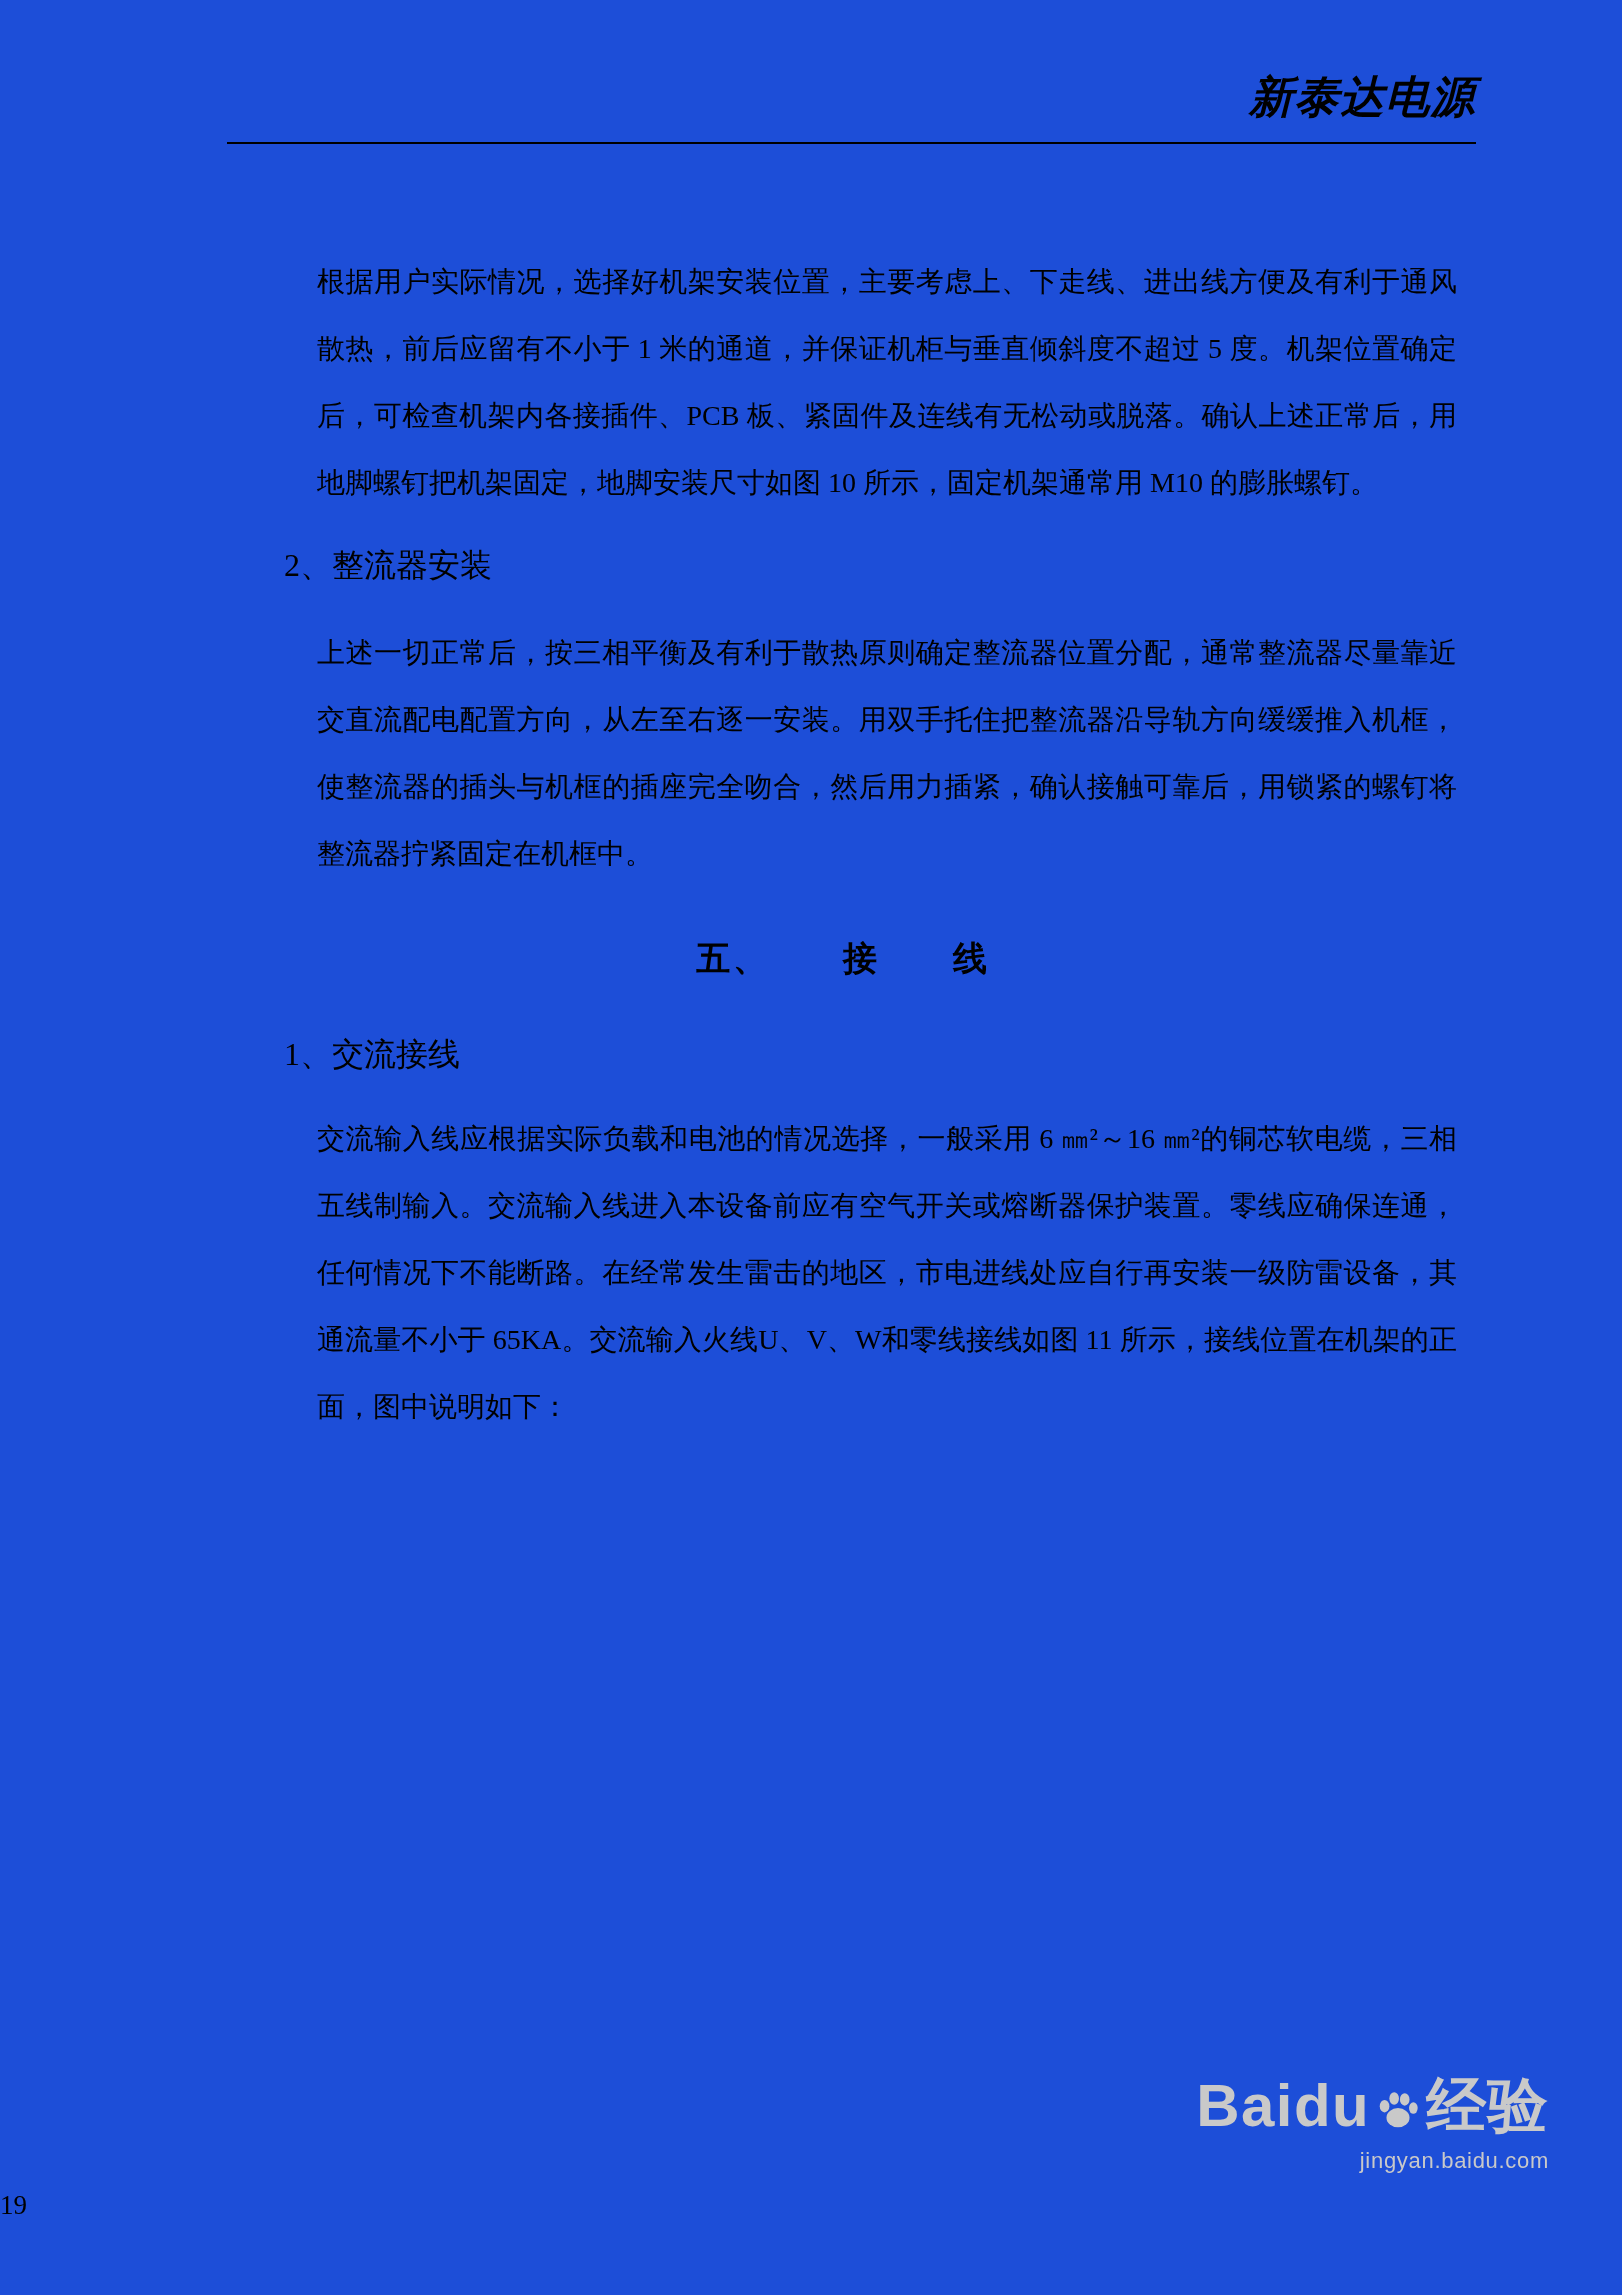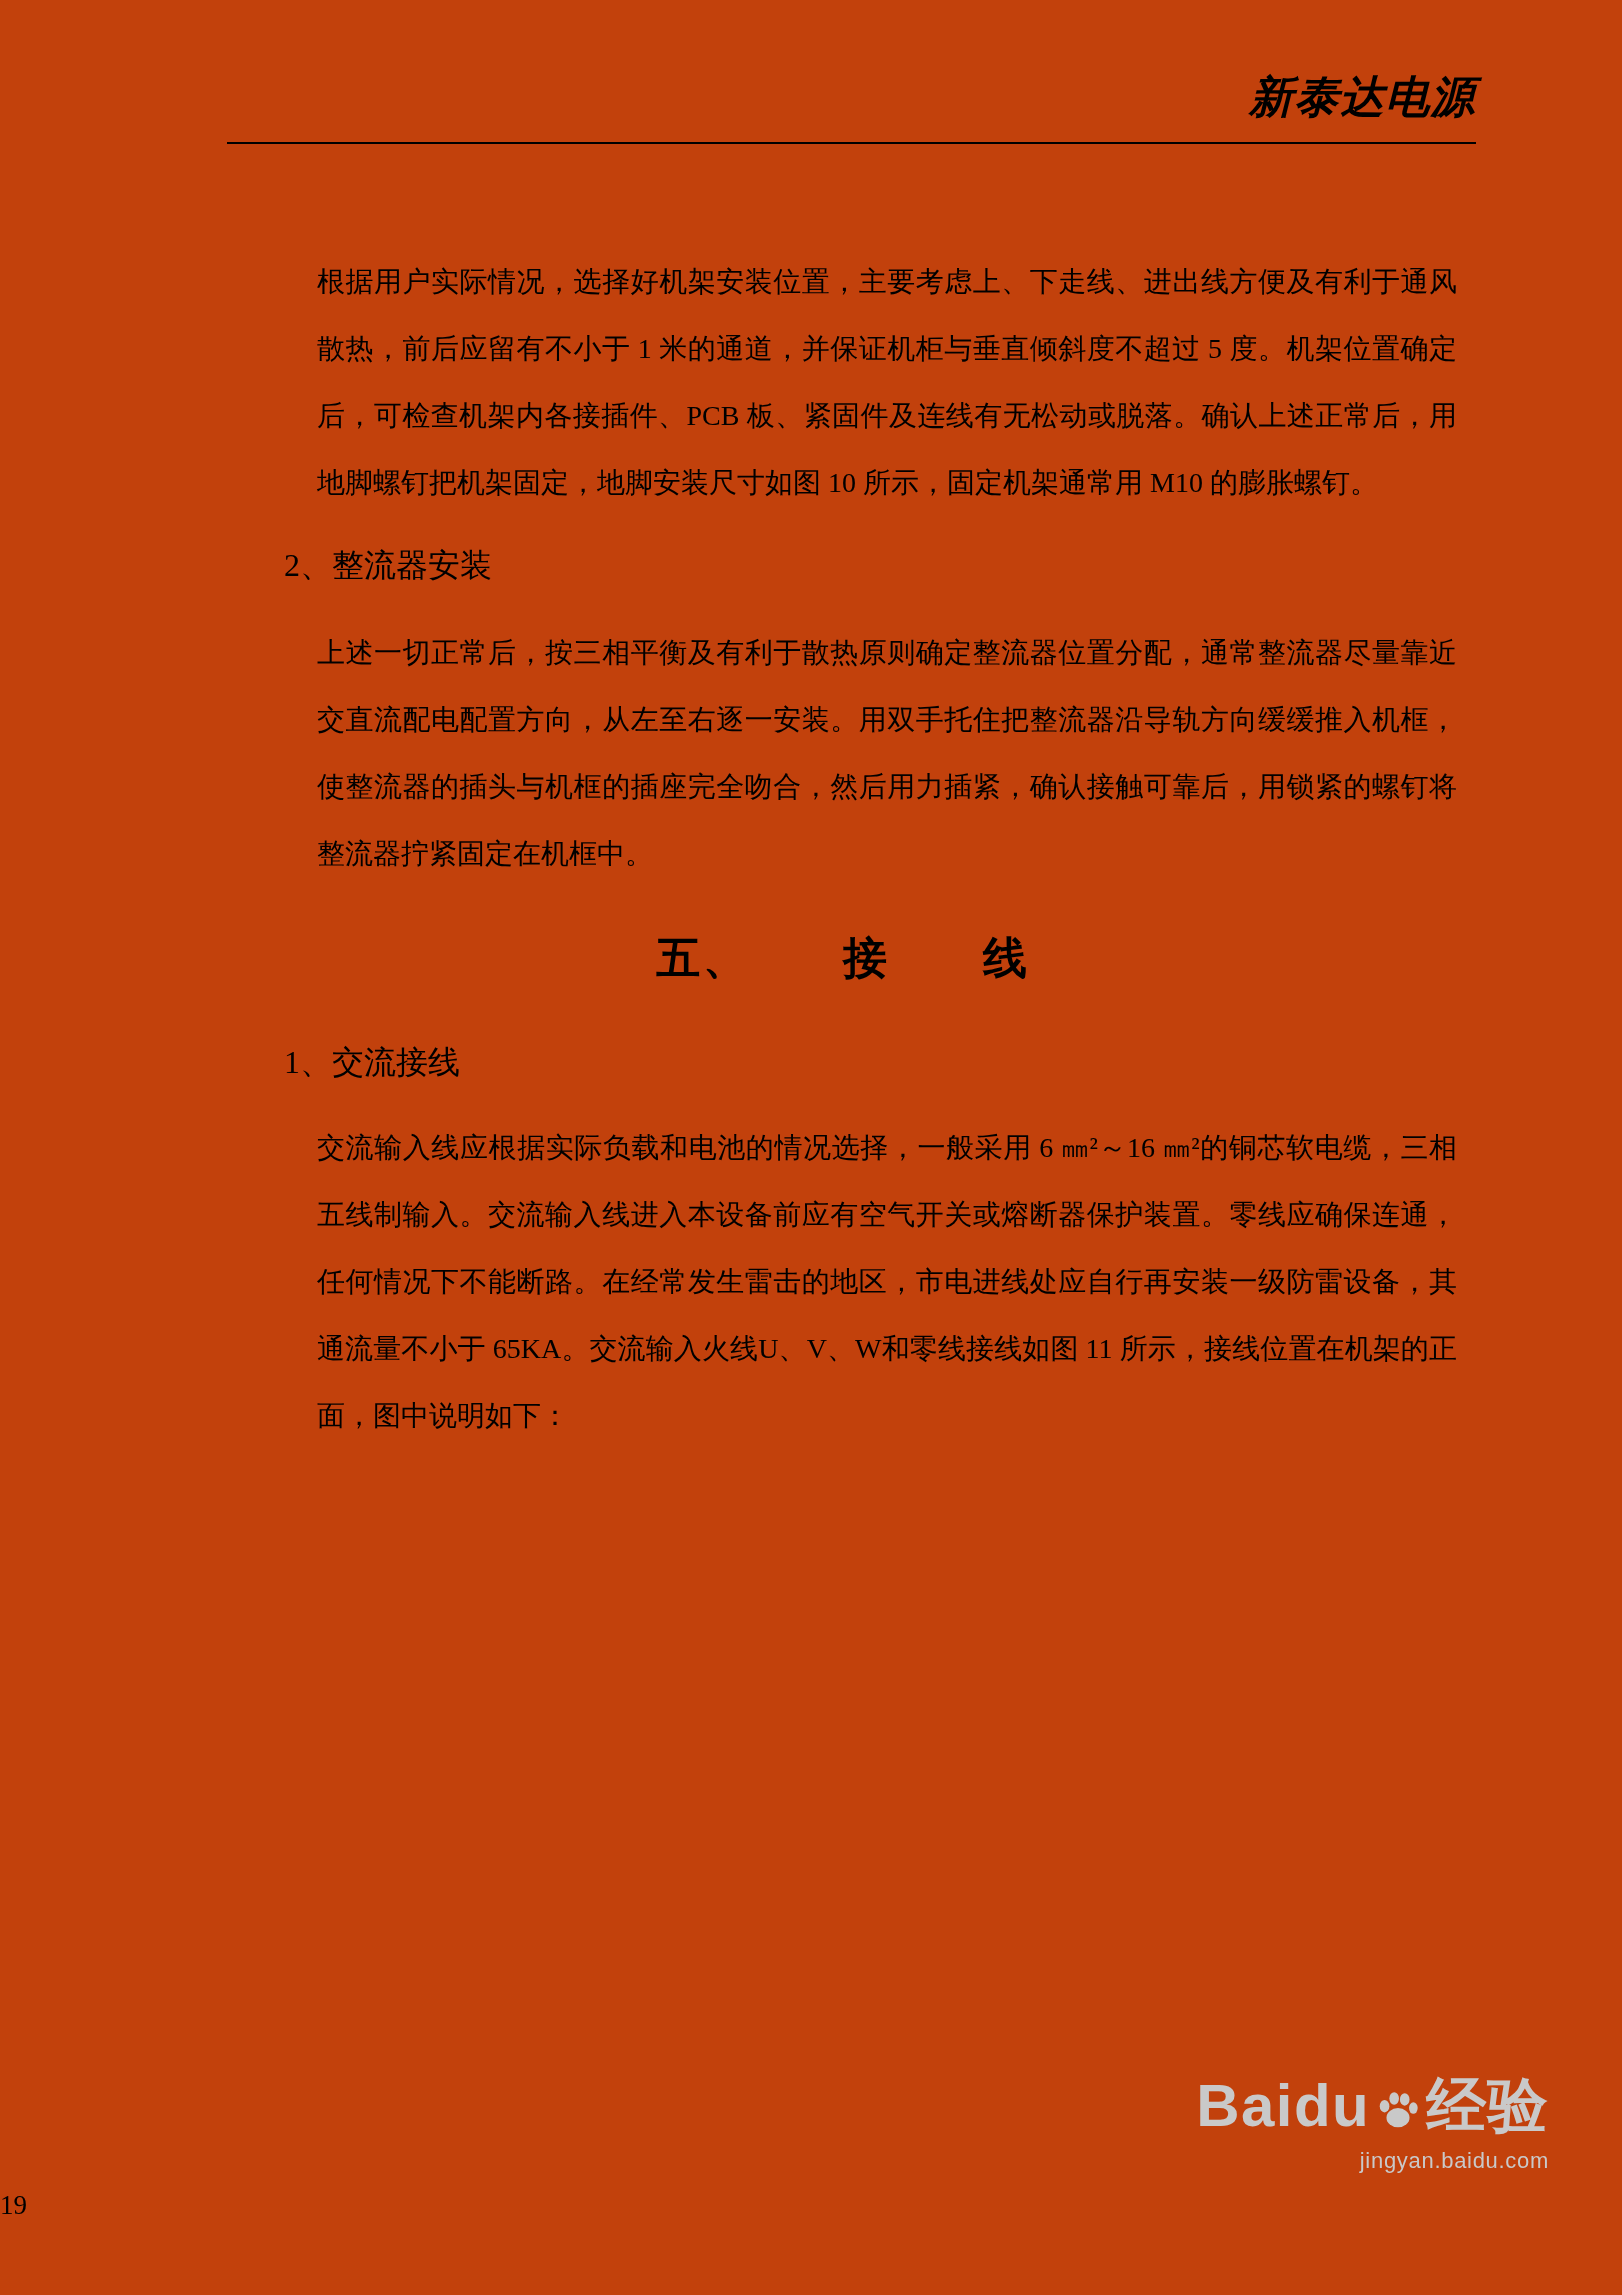--- a/index.html
+++ b/index.html
@@ -5,21 +5,21 @@
   html, body {
     margin: 0;
     padding: 0;
     background: #e8e8e8;
   }
   .page {
     position: relative;
     width: 1623px;
     height: 2295px;
     margin: 0 auto;
-    background: #c2410c;
+    background: #1d4ed8;
     font-family: "Liberation Serif", serif;
     color: #000000;
     overflow: hidden;
   }
 
   
   .brand {
     position: absolute;
     top: 68px;
     right: 147px;
@@ -58,21 +58,21 @@
   .sub-heading {
     margin: 9.5px 0 0 56px;
     font-size: 32px;
     line-height: 67px;
     font-weight: normal;
     text-align: left;
   }
   .para2 { margin-top: 20.4px; }
   .section-title {
     margin-top: 38px;
-    font-size: 44px;
+    font-size: 34px;
     line-height: 67px;
     font-weight: bold;
     text-align: center;
     letter-spacing: 2.7px;
   }
   .para3 {
     margin-top: 52px;
     text-indent: 2em;
   }
   .sub-heading-2 { margin-top: 8.2px; }

